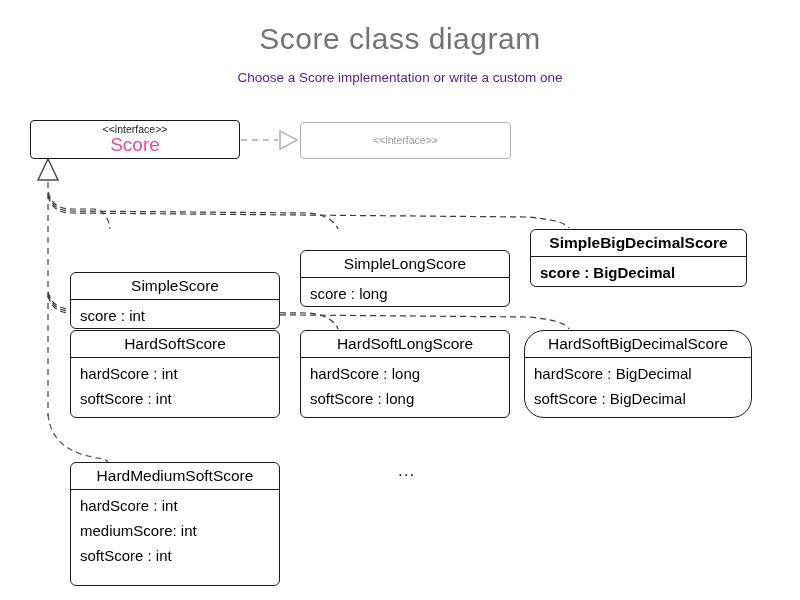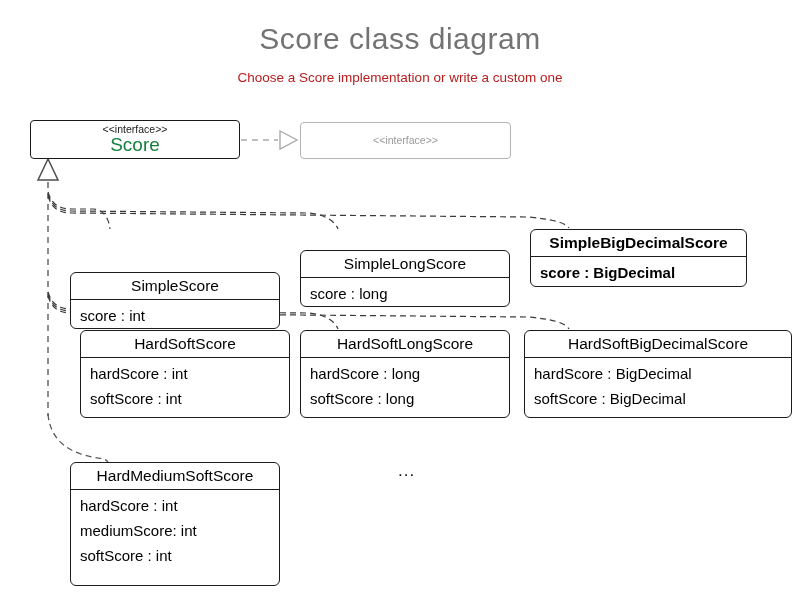--- a/index.html
+++ b/index.html
@@ -6,28 +6,28 @@
   #canvas{
     position:relative;width:800px;height:600px;background:#ffffff;overflow:hidden;
     font-family:"Liberation Sans","DejaVu Sans",sans-serif;color:#000;
   }
   .title{
     position:absolute;left:0;top:22px;width:800px;text-align:center;
     font-size:30px;letter-spacing:.5px;color:#737373;
   }
   .subtitle{
     position:absolute;left:0;top:70px;width:800px;text-align:center;
-    font-size:13.5px;color:#b91c1c;
+    font-size:13.5px;color:#4c1d95;
   }
   .ifacebox{
     position:absolute;border:1.4px solid #1a1a1a;border-radius:4px;background:#fff;
     display:flex;flex-direction:column;align-items:center;justify-content:center;
   }
   .ifacebox .stereo{font-size:10.5px;line-height:11px;color:#1a1a1a;}
-  .ifacebox .iname{font-size:19px;line-height:20px;color:#15803d;}
+  .ifacebox .iname{font-size:19px;line-height:20px;color:#ec4899;}
   .ifacebox.muted{border-color:#b4b4b4;}
   .ifacebox.muted .stereo,.ifacebox.muted .iname{color:#9a9a9a;}
   .clsbox{
     position:absolute;border:1.2px solid #1c1c1c;border-radius:6px;background:#fff;
     box-sizing:border-box;
   }
   .clsbox .cname{
     height:26px;line-height:26px;text-align:center;font-size:15.5px;
     border-bottom:1.1px solid #1c1c1c;white-space:nowrap;overflow:hidden;
   }
@@ -87,37 +87,37 @@
       </div>
   </div>
 
   <div class="clsbox" style="left:530px;top:229px;width:217px;height:58px;font-weight:bold;">
     <div class="cname">SimpleBigDecimalScore</div>
     <div class="attrs">
         <div>score : BigDecimal</div>
       </div>
   </div>
 
-  <div class="clsbox" style="left:80px;top:330px;width:210px;height:88px;">
+  <div class="clsbox" style="left:70px;top:330px;width:210px;height:88px;">
     <div class="cname">HardSoftScore</div>
     <div class="attrs">
       <div>hardScore : int</div>
       <div>softScore : int</div>
     </div>
   </div>
 
   <div class="clsbox" style="left:300px;top:330px;width:210px;height:88px;">
     <div class="cname">HardSoftLongScore</div>
     <div class="attrs">
       <div>hardScore : long</div>
       <div>softScore : long</div>
     </div>
   </div>
 
-  <div class="clsbox" style="left:524px;top:330px;width:268px;height:88px;">
+  <div class="clsbox" style="left:524px;top:330px;width:228px;height:88px;border-radius:20px;">
     <div class="cname">HardSoftBigDecimalScore</div>
     <div class="attrs">
       <div>hardScore : BigDecimal</div>
       <div>softScore : BigDecimal</div>
     </div>
   </div>
 
   <div class="clsbox" style="left:70px;top:462px;width:210px;height:124px;">
     <div class="cname">HardMediumSoftScore</div>
     <div class="attrs">

